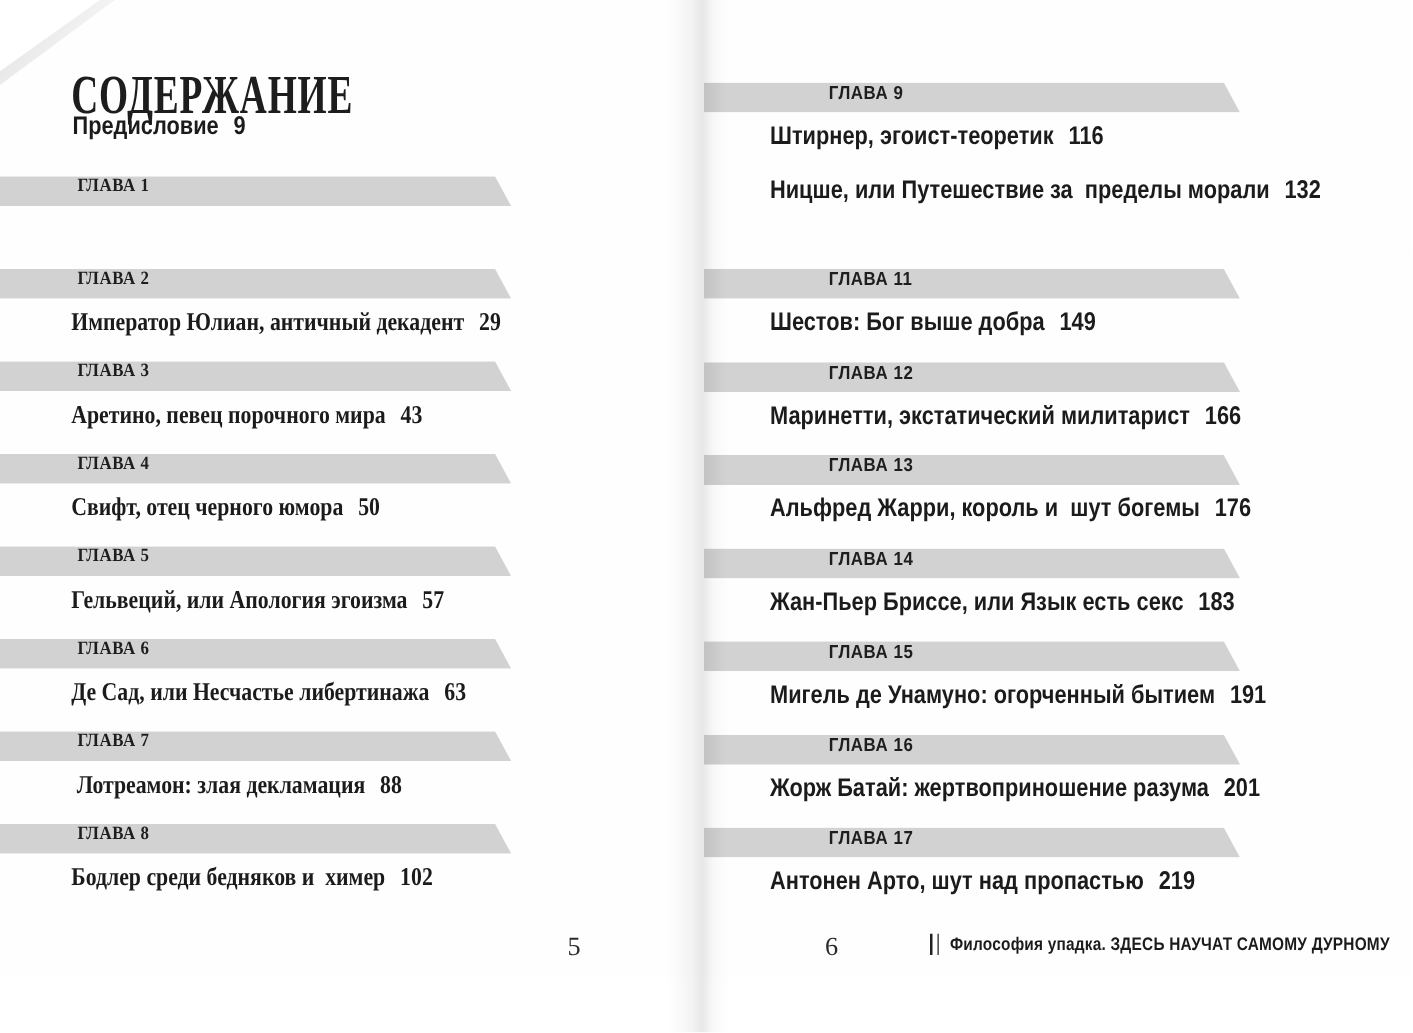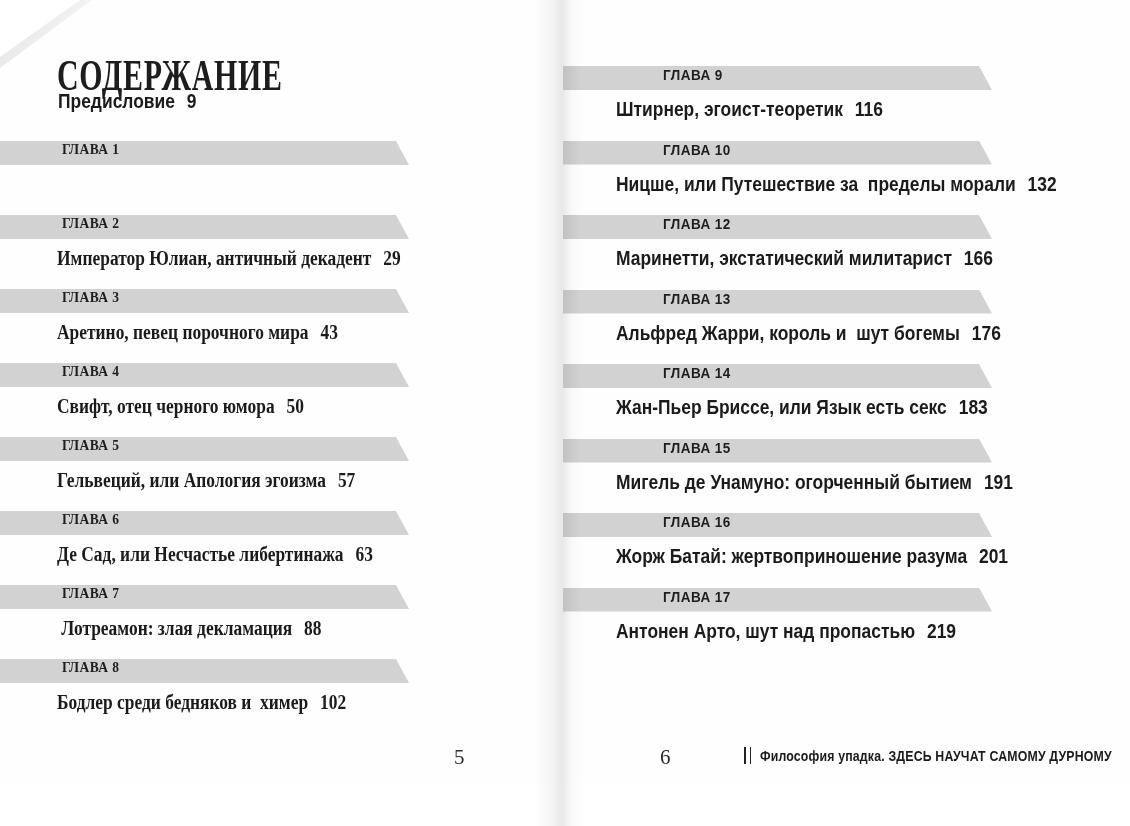--- a/index.html
+++ b/index.html
@@ -203,28 +203,33 @@
   <div class="entry">
     <div class="banner">
       <span class="chapter-label">ГЛАВА 9</span>
     </div>
     <div class="title-line">
       <span class="scale-wrap"><span class="entry-title-text chapter-title">Штирнер, эгоист-теоретик</span><span class="entry-page-num chapter-page">116</span></span>
     </div>
   </div>
 
   <div class="entry">
-    <div class="banner">
-      <span class="chapter-label">ГЛАВА 10</span>
-    </div>
     <div class="title-line">
       <span class="scale-wrap"><span class="entry-title-text chapter-title">Ницше, или Путешествие за  пределы морали</span><span class="entry-page-num chapter-page">132</span></span>
     </div>
   </div>
 
+  <div class="entry">
+    <div class="banner">
+      <span class="chapter-label">ГЛАВА 11</span>
+    </div>
+    <div class="title-line">
+      <span class="scale-wrap"><span class="entry-title-text chapter-title">Шестов: Бог выше добра</span><span class="entry-page-num chapter-page">149</span></span>
+    </div>
+  </div>
 
   <div class="entry">
     <div class="banner">
       <span class="chapter-label">ГЛАВА 12</span>
     </div>
     <div class="title-line">
       <span class="scale-wrap"><span class="entry-title-text chapter-title">Маринетти, экстатический милитарист</span><span class="entry-page-num chapter-page">166</span></span>
     </div>
   </div>
 

